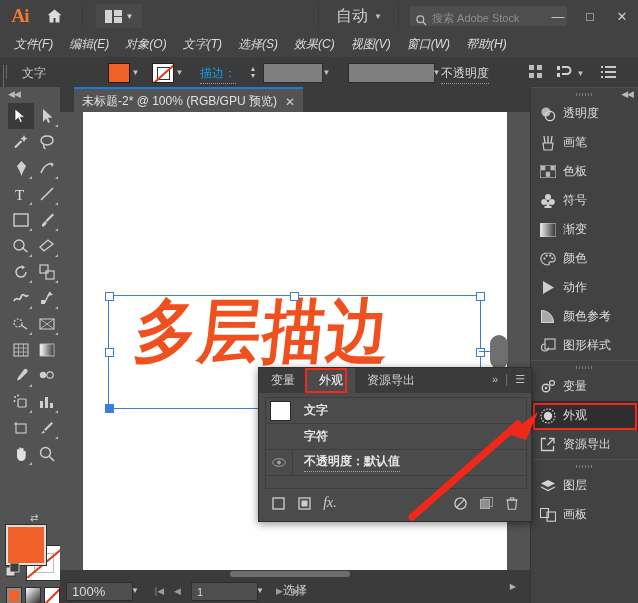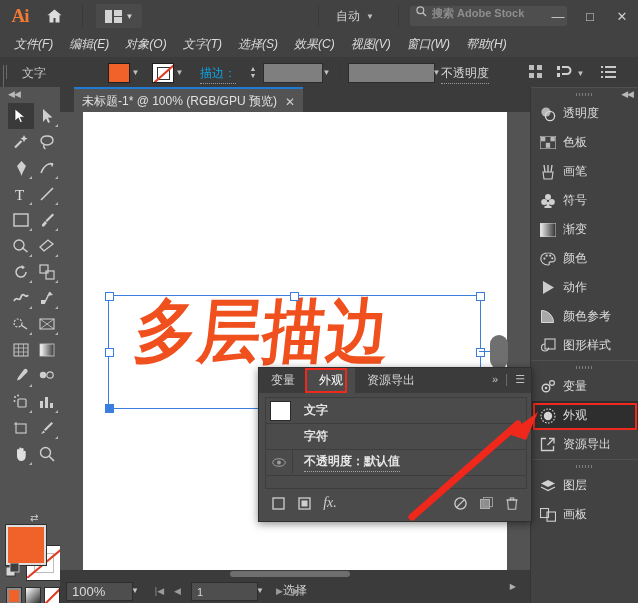--- a/index.html
+++ b/index.html
@@ -13,23 +13,23 @@
   .ai-logo{position:absolute;left:6px;top:3px;width:28px;height:26px;color:#f07a35;
            font-size:19px;font-weight:bold;font-family:"Liberation Serif",serif;
            display:flex;align-items:center;justify-content:center;letter-spacing:-1px;}
   .home-btn{position:absolute;left:42px;top:5px;width:24px;height:22px;display:flex;
             align-items:center;justify-content:center;}
   .arrange-btn{position:absolute;left:96px;top:4px;width:46px;height:24px;background:#4a4a4a;
                border-radius:2px;display:flex;align-items:center;justify-content:center;gap:4px;}
   .tb-sep{position:absolute;top:5px;width:1px;height:22px;background:#393939;}
   .auto-sel{position:absolute;left:330px;top:4px;height:24px;display:flex;align-items:center;gap:6px;
             padding:0 6px;}
-  .auto-sel span{font-size:12px;color:#d0d0d0;}
+  .auto-sel span{font-size:16px;color:#d0d0d0;}
   .searchbox{position:absolute;left:410px;top:6px;width:145px;height:20px;background:#4e4e4e;
-             border-radius:2px;display:flex;align-items:flex-start;padding:0 6px;gap:5px;font-weight:bold;}
+             border-radius:2px;display:flex;align-items:flex-end;padding:0 6px;gap:5px;}
   .searchbox .ph{font-size:11px;color:#8e8e8e;white-space:nowrap;overflow:hidden;}
   .wctrl{position:absolute;top:0;height:32px;width:32px;display:flex;align-items:center;
          justify-content:center;color:#cfcfcf;font-size:13px;}
   .wctrl.min{right:64px;} .wctrl.max{right:32px;} .wctrl.close{right:0;}
 
   
   .menubar{position:absolute;left:0;top:32px;width:638px;height:25px;background:#424242;
            display:flex;align-items:center;padding-left:6px;}
   .menubar .mi{padding:0 8px;height:25px;line-height:25px;font-size:12px;color:#dcdcdc;white-space:nowrap;font-style:italic;}
 
@@ -513,21 +513,21 @@
       <div class="mode" style="background:linear-gradient(135deg,#fff,#2a2a2a);"></div>
       <div class="mode" style="background:#fff;position:relative;overflow:hidden;">
         <div style="position:absolute;left:-3px;top:6px;width:24px;height:2px;background:#e03a20;transform:rotate(-45deg);"></div>
       </div>
     </div>
 
   </div>
 
   <div class="tabstrip">
     <div class="doctab">
-      <span class="t">未标题-1* @ 100% (RGB/GPU 预览)</span>
+      <span class="t">未标题-2* @ 100% (RGB/GPU 预览)</span>
       <span class="x">✕</span>
     </div>
   </div>
 
   <div class="canvaswrap">
     <div class="artboard">
       <div class="arttext">多层描边</div>
     </div>
 
     <div class="selbox"></div>
@@ -573,38 +573,38 @@
           <svg width="16" height="16" viewBox="0 0 16 16">
               <circle cx="6" cy="6" r="4.6" fill="#b5b5b5"></circle>
               <circle cx="10" cy="10" r="4.6" fill="none" stroke="#d8d8d8" stroke-width="1.3"></circle>
             </svg>
         </span>
         <span class="lb">透明度</span>
       </div>
 
       <div class="ritem">
         <span class="ic">
+          <svg width="16" height="16" viewBox="0 0 16 16">
+              <path d="M3 8h10l-1 7H4z" fill="none" stroke="#d0d0d0" stroke-width="1.1"></path>
+              <path d="M5 8 4 1M8 8 8 1M11 8 12 1" stroke="#d0d0d0" stroke-width="1.3"></path>
+            </svg>
+        </span>
+        <span class="lb">画笔</span>
+      </div>
+
+      <div class="ritem">
+        <span class="ic">
           <svg width="16" height="13" viewBox="0 0 16 13">
               <rect x="0" y="0" width="16" height="13" fill="none" stroke="#d0d0d0" stroke-width="1.1"></rect>
               <rect x="1" y="1" width="4.3" height="4.3" fill="#b9b9b9"></rect>
               <rect x="10.5" y="1" width="4.3" height="4.3" fill="#b9b9b9"></rect>
               <rect x="5.8" y="6.8" width="4.3" height="5" fill="#b9b9b9"></rect>
             </svg>
         </span>
         <span class="lb">色板</span>
-      </div>
-
-      <div class="ritem">
-        <span class="ic">
-          <svg width="16" height="16" viewBox="0 0 16 16">
-              <path d="M3 8h10l-1 7H4z" fill="none" stroke="#d0d0d0" stroke-width="1.1"></path>
-              <path d="M5 8 4 1M8 8 8 1M11 8 12 1" stroke="#d0d0d0" stroke-width="1.3"></path>
-            </svg>
-        </span>
-        <span class="lb">画笔</span>
       </div>
 
       <div class="ritem">
         <span class="ic">
           <svg width="16" height="16" viewBox="0 0 16 16">
               <g fill="#cfcfcf">
                 <circle cx="8" cy="4" r="3"></circle>
                 <circle cx="4.2" cy="9" r="3"></circle>
                 <circle cx="11.8" cy="9" r="3"></circle>
                 <rect x="6.5" y="9" width="3" height="5"></rect>

